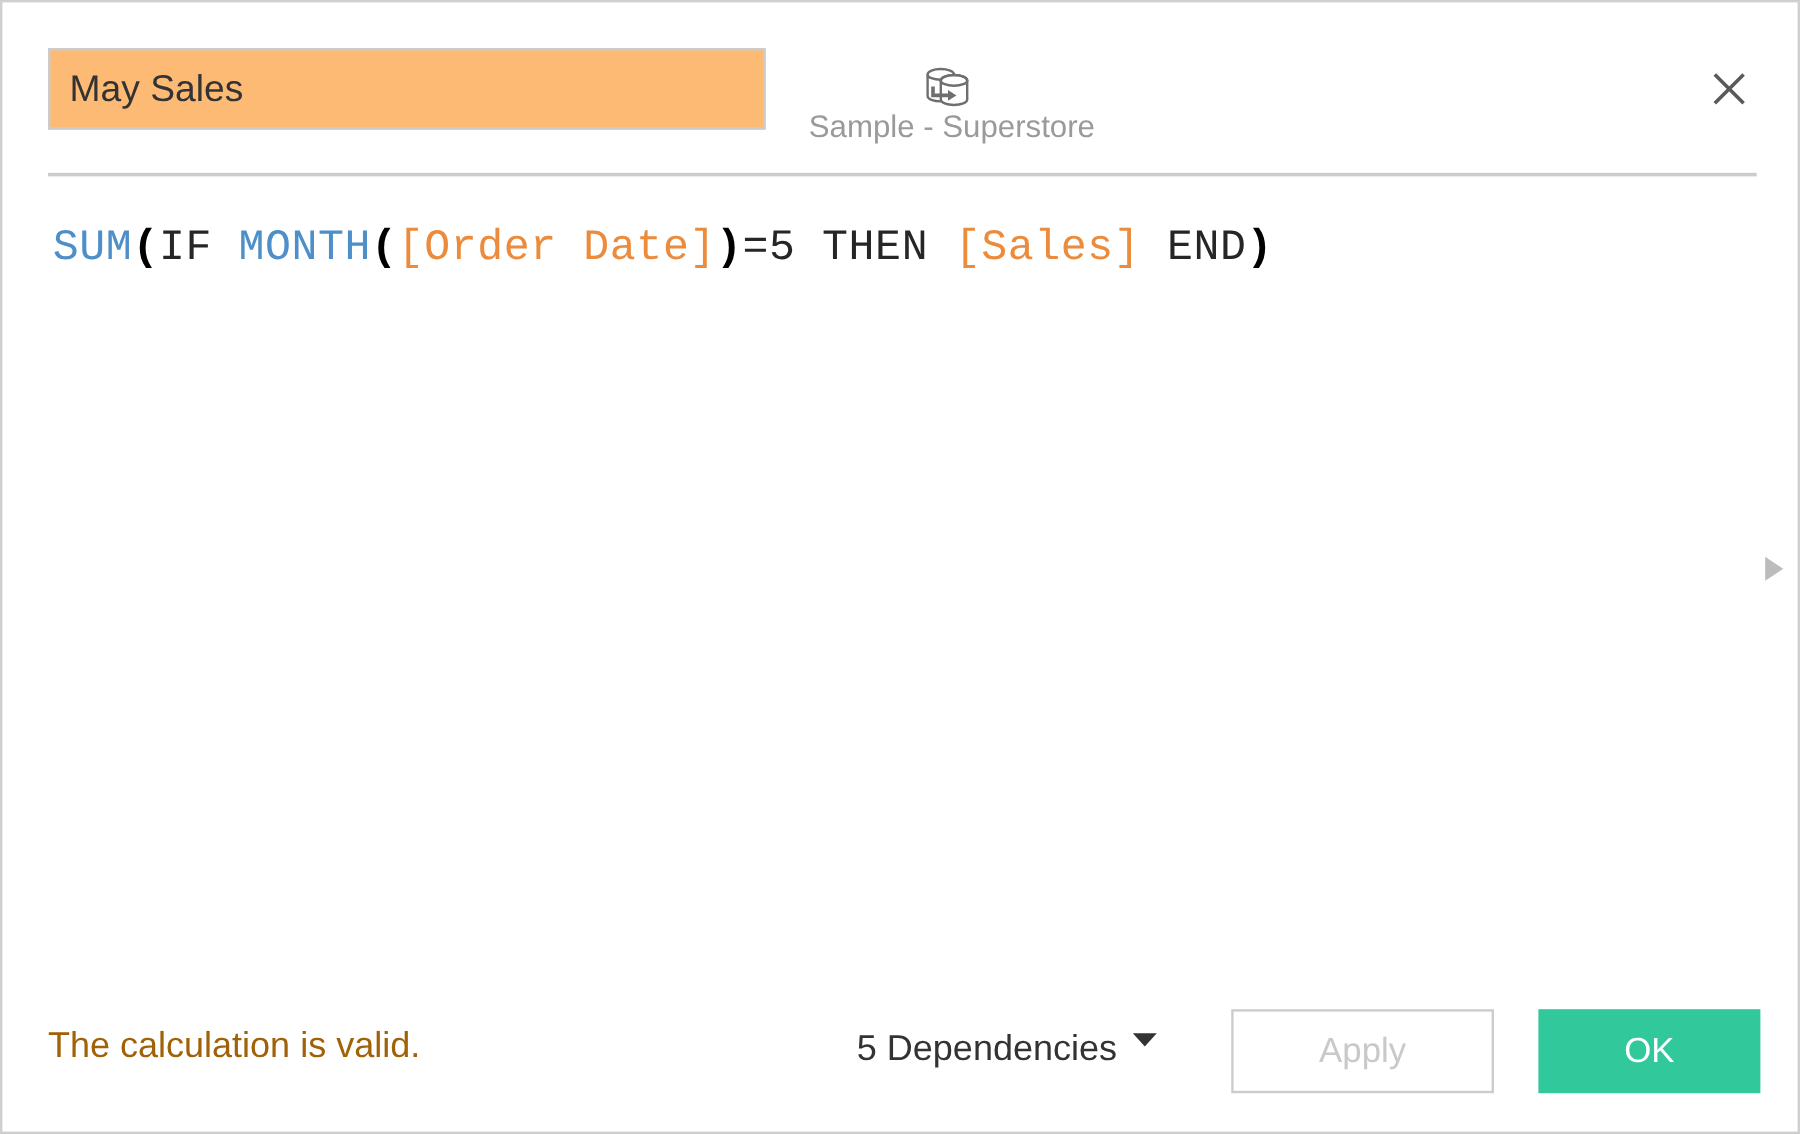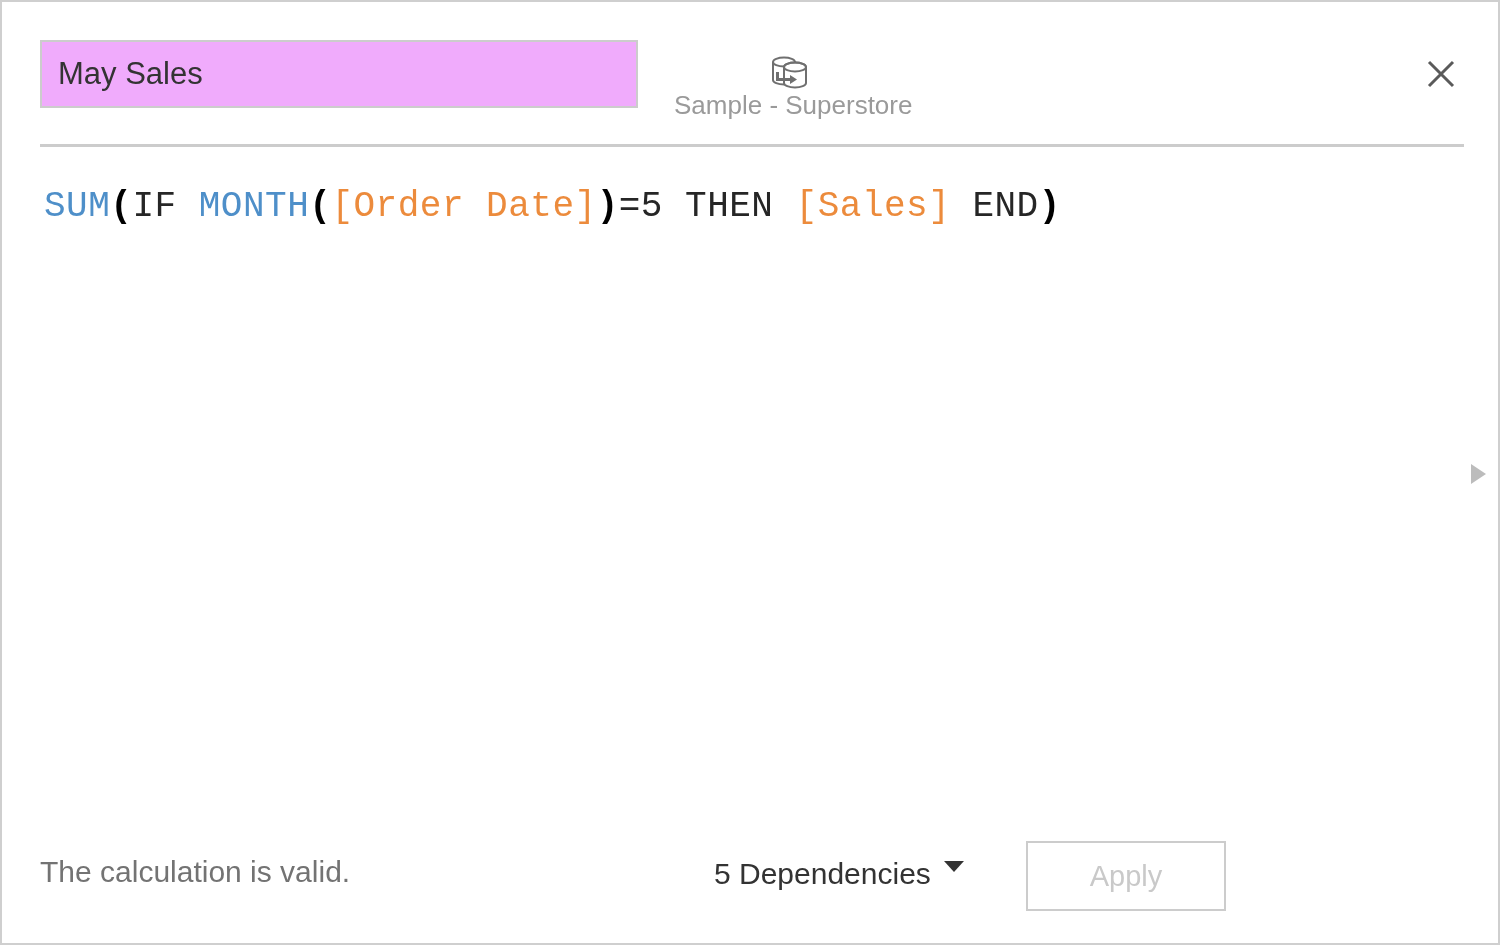--- a/index.html
+++ b/index.html
@@ -36,21 +36,21 @@
   }
 
   .name-input {
     position: absolute;
     left: 38px;
     top: 38px;
     width: 598px;
     height: 68px;
     box-sizing: border-box;
     border: 2px solid #cccccc;
-    background: #f0abfc;
+    background: #fdba74;
     font-family: "Liberation Sans", sans-serif;
     font-size: 31px;
     color: #333333;
     padding: 0 16px;
     outline: none;
     border-radius: 0;
   }
 
   .datasource {
     position: absolute;
@@ -150,21 +150,21 @@
     left: 0;
     bottom: 0;
     width: 100%;
     height: 120px;
   }
   .status-text {
     position: absolute;
     left: 38px;
     top: 34px;
     font-size: 30px;
-    color: #737373;
+    color: #a16207;
     line-height: 1;
   }
   .dependencies {
     position: absolute;
     left: 710px;
     top: 32px;
     display: flex;
     align-items: flex-start;
     background: transparent;
     border: none;
@@ -179,21 +179,21 @@
   }
   .dep-caret {
     margin-left: 12px;
     display: block;
   }
 
   .btn-apply {
     position: absolute;
     left: 1024px;
     top: 18px;
-    width: 200px;
+    width: 219px;
     height: 70px;
     box-sizing: border-box;
     border: 2px solid #cccccc;
     background: #ffffff;
     color: #c9c9c9;
     font-family: "Liberation Sans", sans-serif;
     font-size: 29px;
     cursor: default;
     border-radius: 0;
   }
@@ -274,15 +274,16 @@
       <span class="dep-label">5 Dependencies</span>
       <span class="dep-caret">
         <svg viewBox="0 0 22 14" width="22" height="14" aria-hidden="true">
           <path d="M1 2 L21 2 L11 13 Z" fill="#333333"></path>
         </svg>
       </span>
     </button>
 
     <button class="btn-apply" disabled="">Apply</button>
 
+    <button class="btn-ok" style="background: rgb(49, 201, 155);">OK</button>
   </div>
 
 </div>
 
 </body></html>

